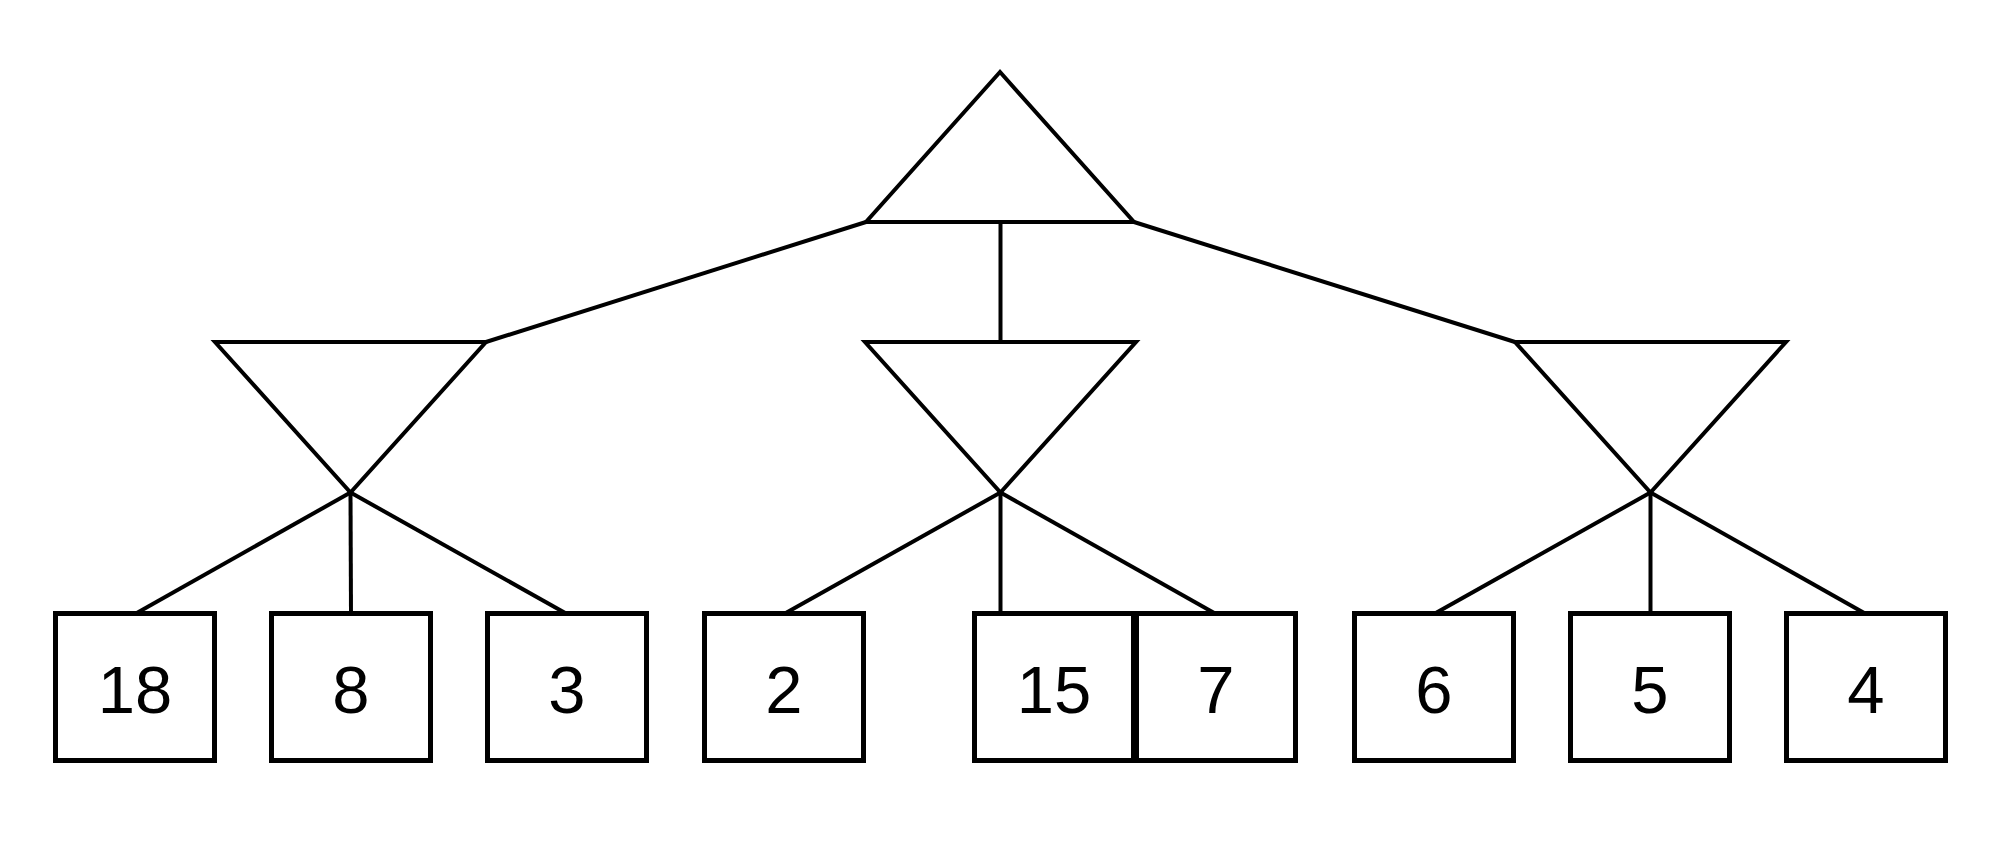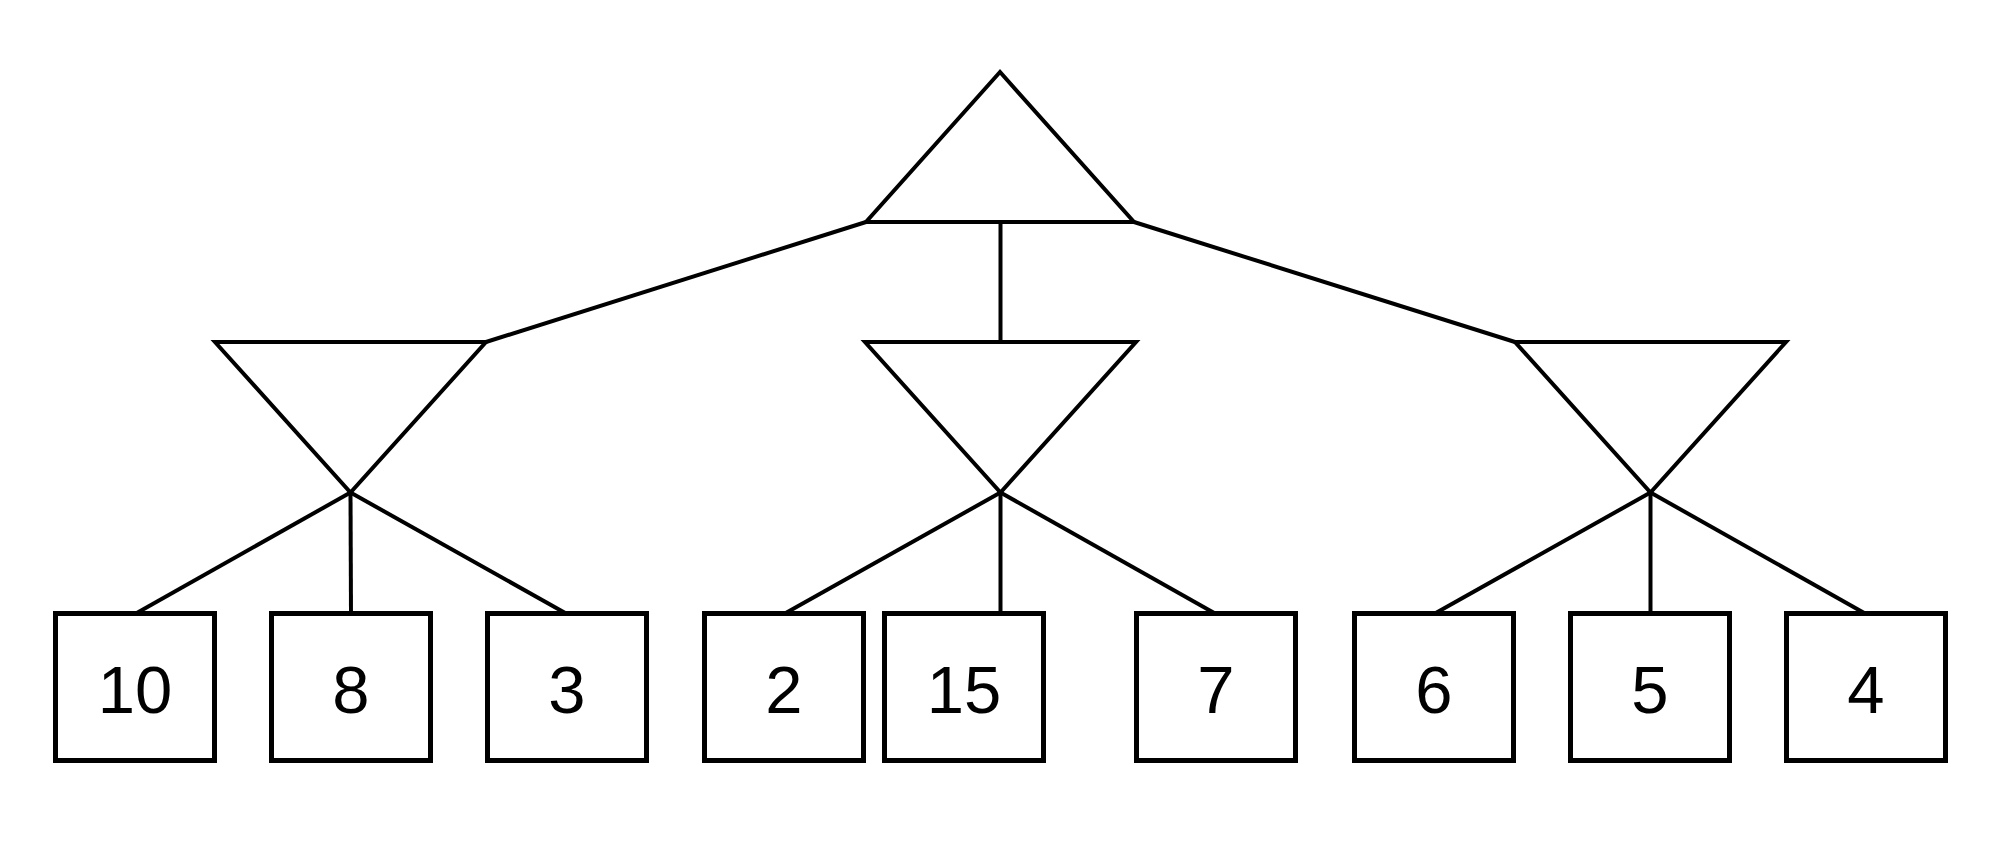--- a/index.html
+++ b/index.html
@@ -59,32 +59,32 @@
 
     <g>
       <polygon points="1000,72 866,222 1134,222"></polygon>
       <polygon points="215,342 486,342 350.5,492.5"></polygon>
       <polygon points="865,342 1136,342 1000.5,492.5"></polygon>
       <polygon points="1515,342 1786,342 1650.5,492.5"></polygon>
     </g>
   </svg>
 
   <div class="leaf" style="left:53px">
-    <span>10</span>
+    <span>18</span>
   </div>
   <div class="leaf" style="left:269px">
     <span>8</span>
   </div>
   <div class="leaf" style="left:485px">
     <span>3</span>
   </div>
   <div class="leaf" style="left:702px">
     <span>2</span>
   </div>
-  <div class="leaf" style="left:882px">
+  <div class="leaf" style="left:972px">
     <span>15</span>
   </div>
   <div class="leaf" style="left:1134px">
     <span>7</span>
   </div>
   <div class="leaf" style="left:1352px">
     <span>6</span>
   </div>
   <div class="leaf" style="left:1568px">
     <span>5</span>

